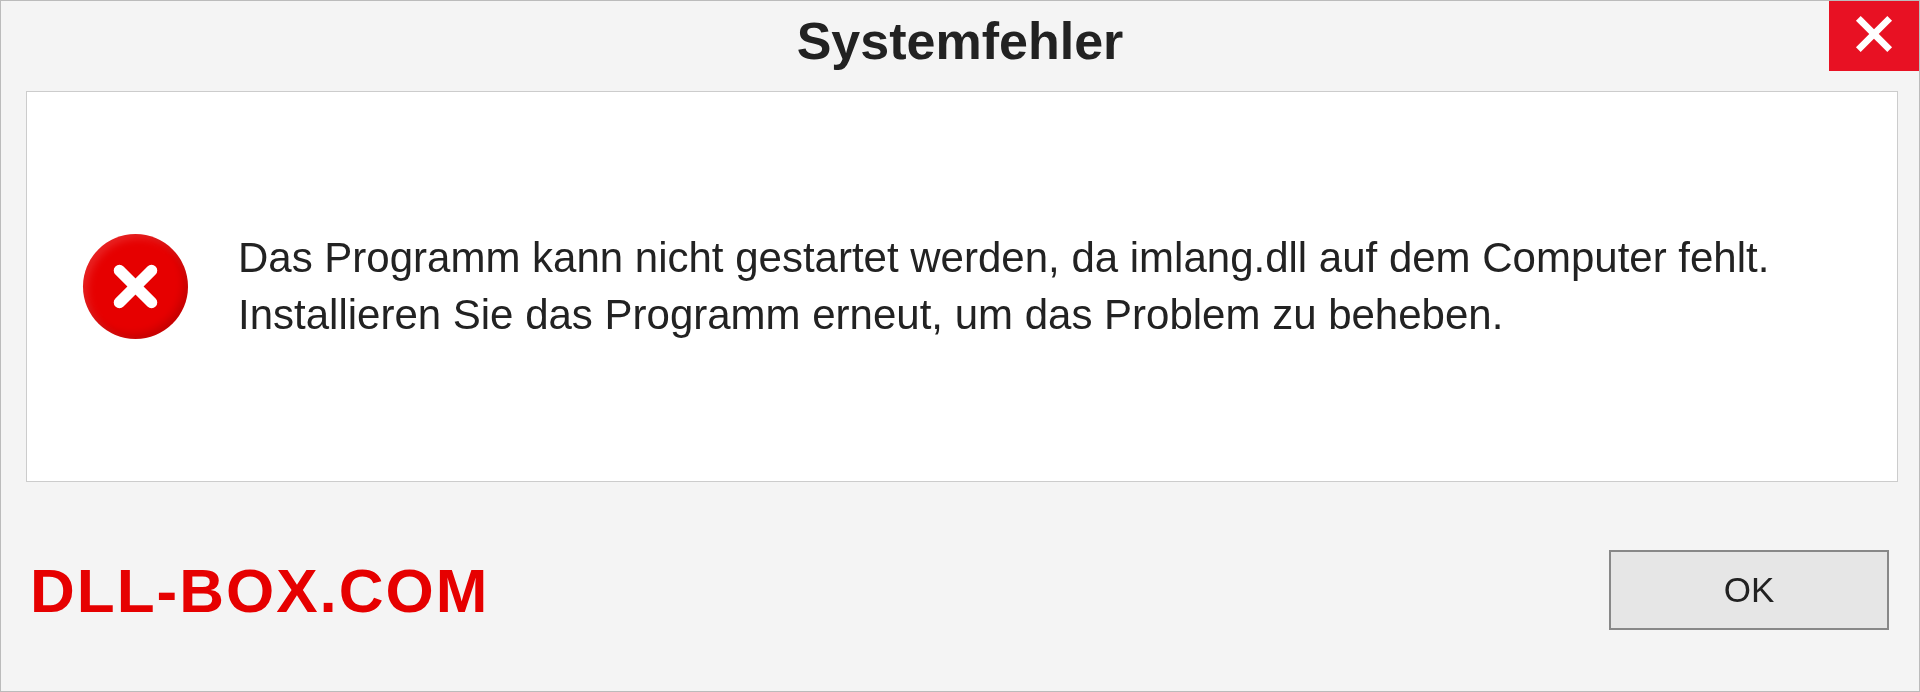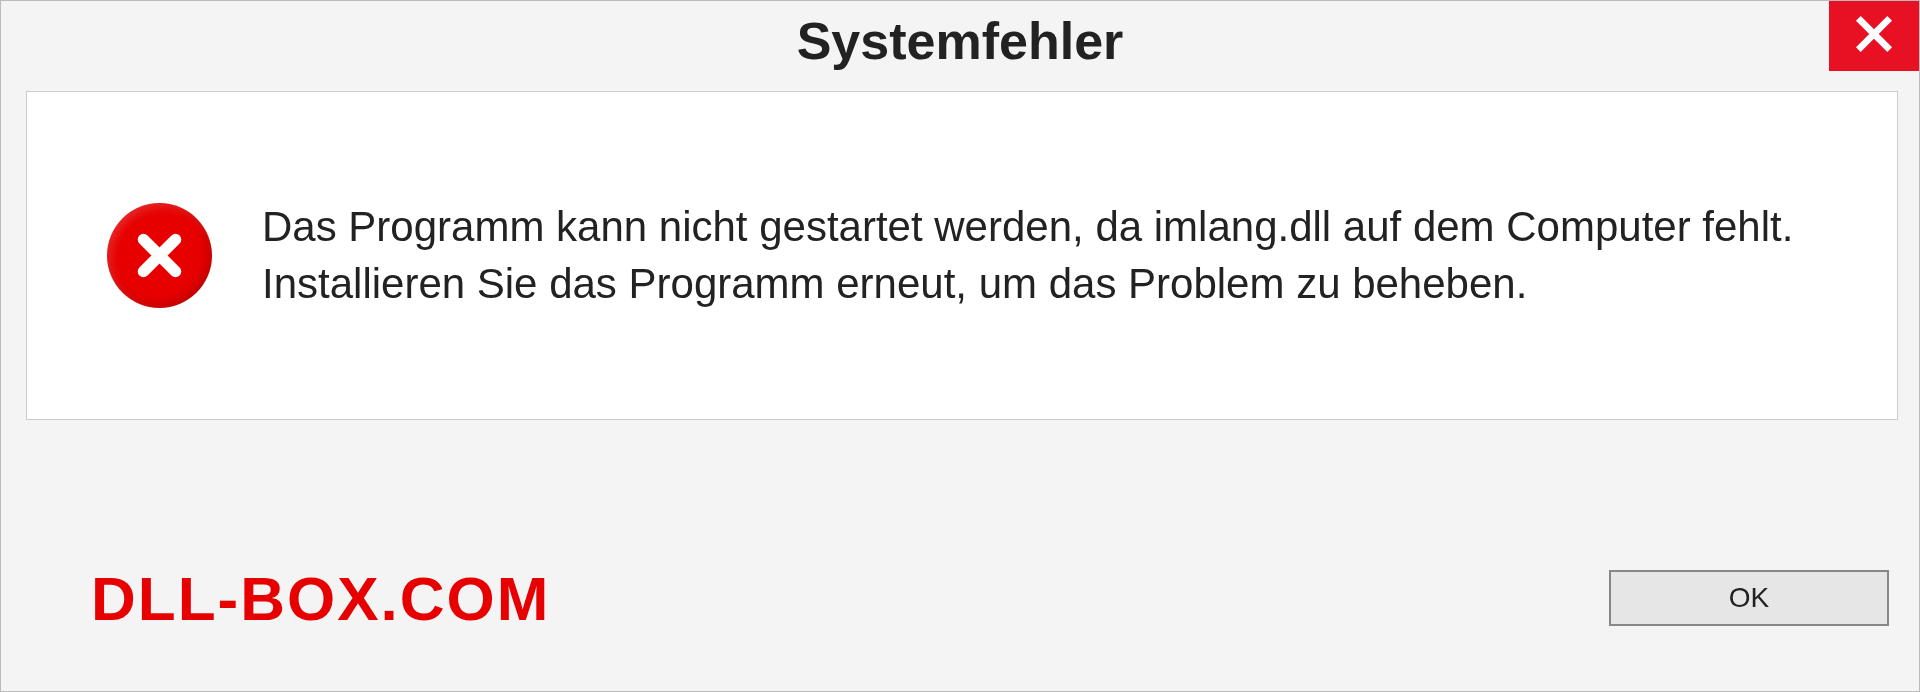--- a/index.html
+++ b/index.html
@@ -40,24 +40,24 @@
       cursor: pointer;
     }
     .close-button svg {
       width: 40px;
       height: 40px;
     }
     .content-panel {
       margin: 10px 21px 0 25px;
       background: #fff;
       border: 1px solid #ccc;
-      height: 329px;
+      height: 391px;
       display: flex;
       align-items: center;
-      padding: 0 40px 0 80px;
+      padding: 0 40px 0 56px;
     }
     .error-icon {
       flex-shrink: 0;
       width: 105px;
       height: 105px;
       border-radius: 50%;
       background: #e60000;
       display: flex;
       align-items: center;
       justify-content: center;
@@ -68,42 +68,42 @@
       width: 55px;
       height: 55px;
     }
     .error-message {
       font-size: 42px;
       color: #222;
       line-height: 1.35;
     }
     .footer {
       position: absolute;
-      bottom: 8px;
+      bottom: 16px;
       left: 0;
       right: 0;
       height: 150px;
       display: flex;
       align-items: center;
       justify-content: space-between;
-      padding: 0 30px 20px 90px;
+      padding: 0 30px 20px 29px;
     }
     .watermark {
       font-size: 62px;
       font-weight: 900;
       color: #e60000;
       letter-spacing: 2px;
       font-family: Arial Black, Arial, sans-serif;
     }
     .ok-button {
       width: 280px;
-      height: 56px;
+      height: 80px;
       background: #e6e6e6;
       border: 2px solid #888;
-      font-size: 28px;
+      font-size: 35px;
       color: #222;
       display: flex;
       align-items: center;
       justify-content: center;
       cursor: pointer;
     }
   </style>
 </head>
 <body>
 

